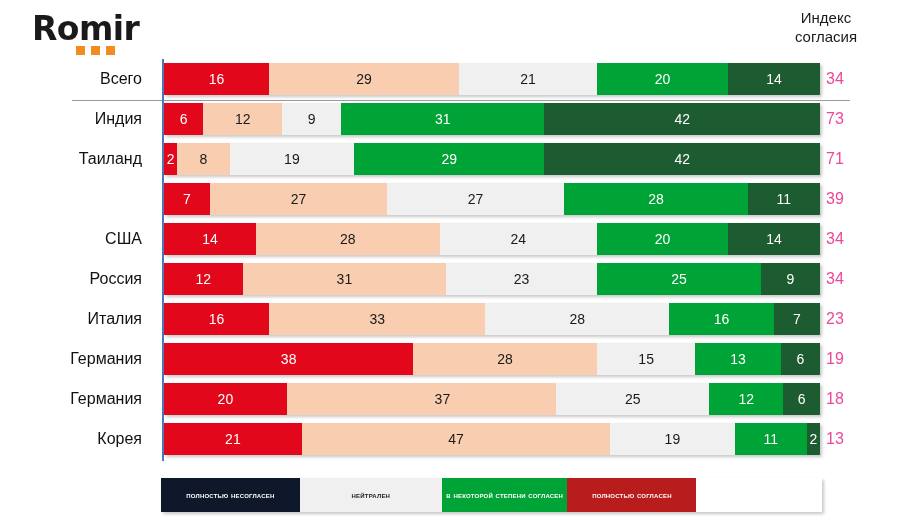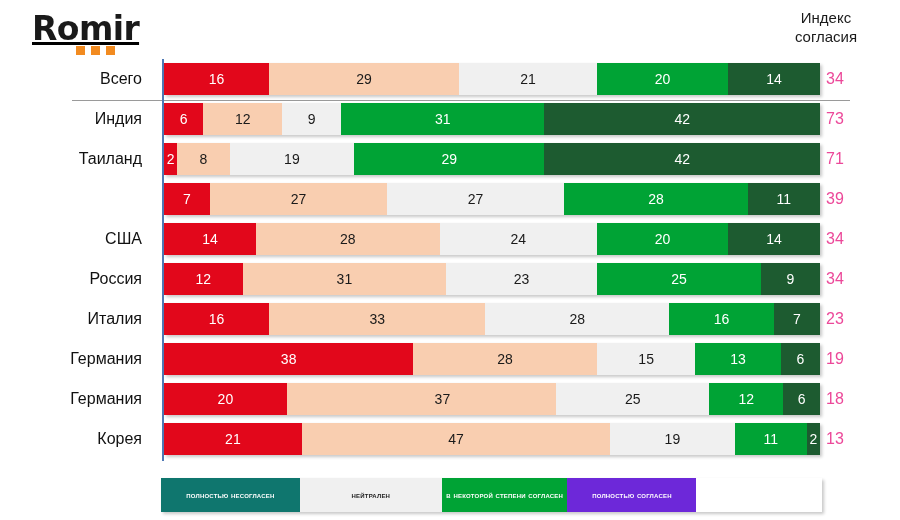--- a/index.html
+++ b/index.html
@@ -16,21 +16,20 @@
     -webkit-font-smoothing: antialiased;
   }
 
   
   #logo {
     position: absolute;
     left: 32px;
     top: 12px;
     width: 140px;
     height: 46px;
-    text-decoration: underline;
   }
   #logo .wordmark {
     font-family: "DejaVu Sans", sans-serif;
     font-size: 33px;
     font-weight: bold;
     letter-spacing: -0.6px;
     color: #1a1a1a;
     line-height: 34px;
   }
   #logo .dots {
@@ -156,25 +155,25 @@
     text-align: center;
     font-size: 8.5px;
     font-weight: bold;
     line-height: 11px;
     letter-spacing: 0.2px;
     padding: 0 3px;
     box-sizing: border-box;
     font-variant: small-caps;
     text-transform: lowercase;
   }
-  .legend-item.l0 { background: #0f766e; color: #ffffff; width: 21.0%; }
+  .legend-item.l0 { background: #0f172a; color: #ffffff; width: 21.0%; }
   .legend-item.l1 { background: #F9CEB0; color: #1a1a1a; width: 19.0%; }
   .legend-item.l2 { background: #F0F0F0; color: #1a1a1a; width: 21.5%; }
   .legend-item.l3 { background: #00A335; color: #ffffff; width: 19.0%; }
-  .legend-item.l4 { background: #6d28d9; color: #ffffff; width: 19.5%; }
+  .legend-item.l4 { background: #b91c1c; color: #ffffff; width: 19.5%; }
 </style>
 </head>
 <body>
 
 <div id="logo">
   <div class="wordmark">Romir</div>
   <div class="dots">
     <i></i>
     <i></i>
     <i></i>

